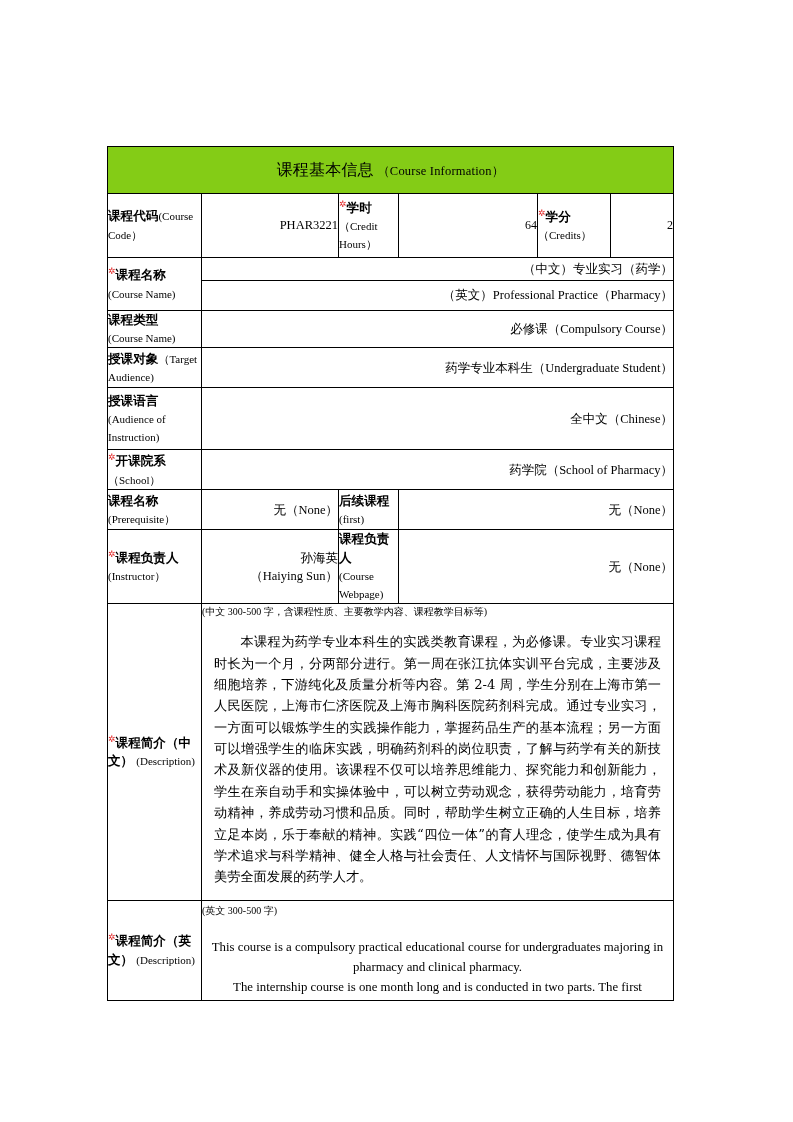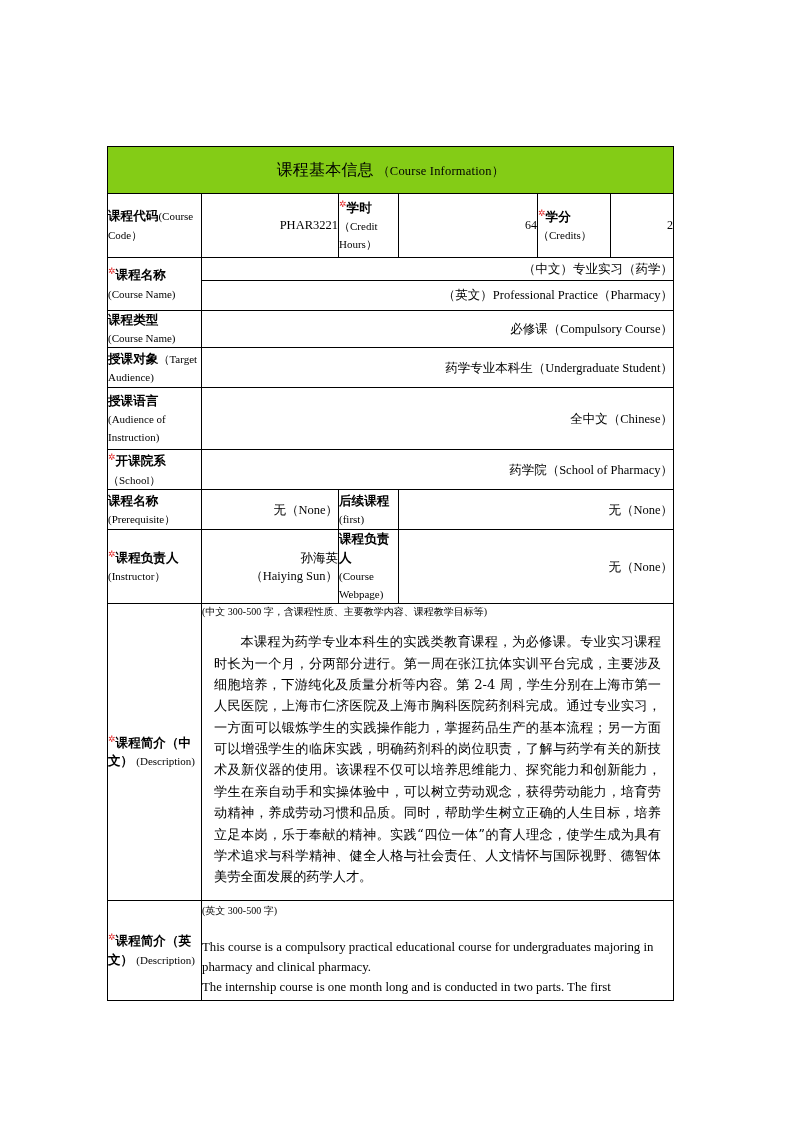--- a/index.html
+++ b/index.html
@@ -96,21 +96,21 @@
     line-height: 1.62;
     text-align: justify;
     text-indent: 2em;
     font-family: "DejaVu Serif", "Liberation Serif", serif;
     margin: 12px;
     word-break: break-all;
   }
   .desc-en {
     font-size: 12.8px;
     line-height: 1.55;
-    text-align: left;
+    text-align: center;
     font-family: "Liberation Serif", "DejaVu Serif", serif;
     margin: 0;
   }
   .desc-en p { margin: 0; }
   .spacer-line { display: block; height: 14px; }
 </style>
 </head>
 <body>
 
 <div class="page">

